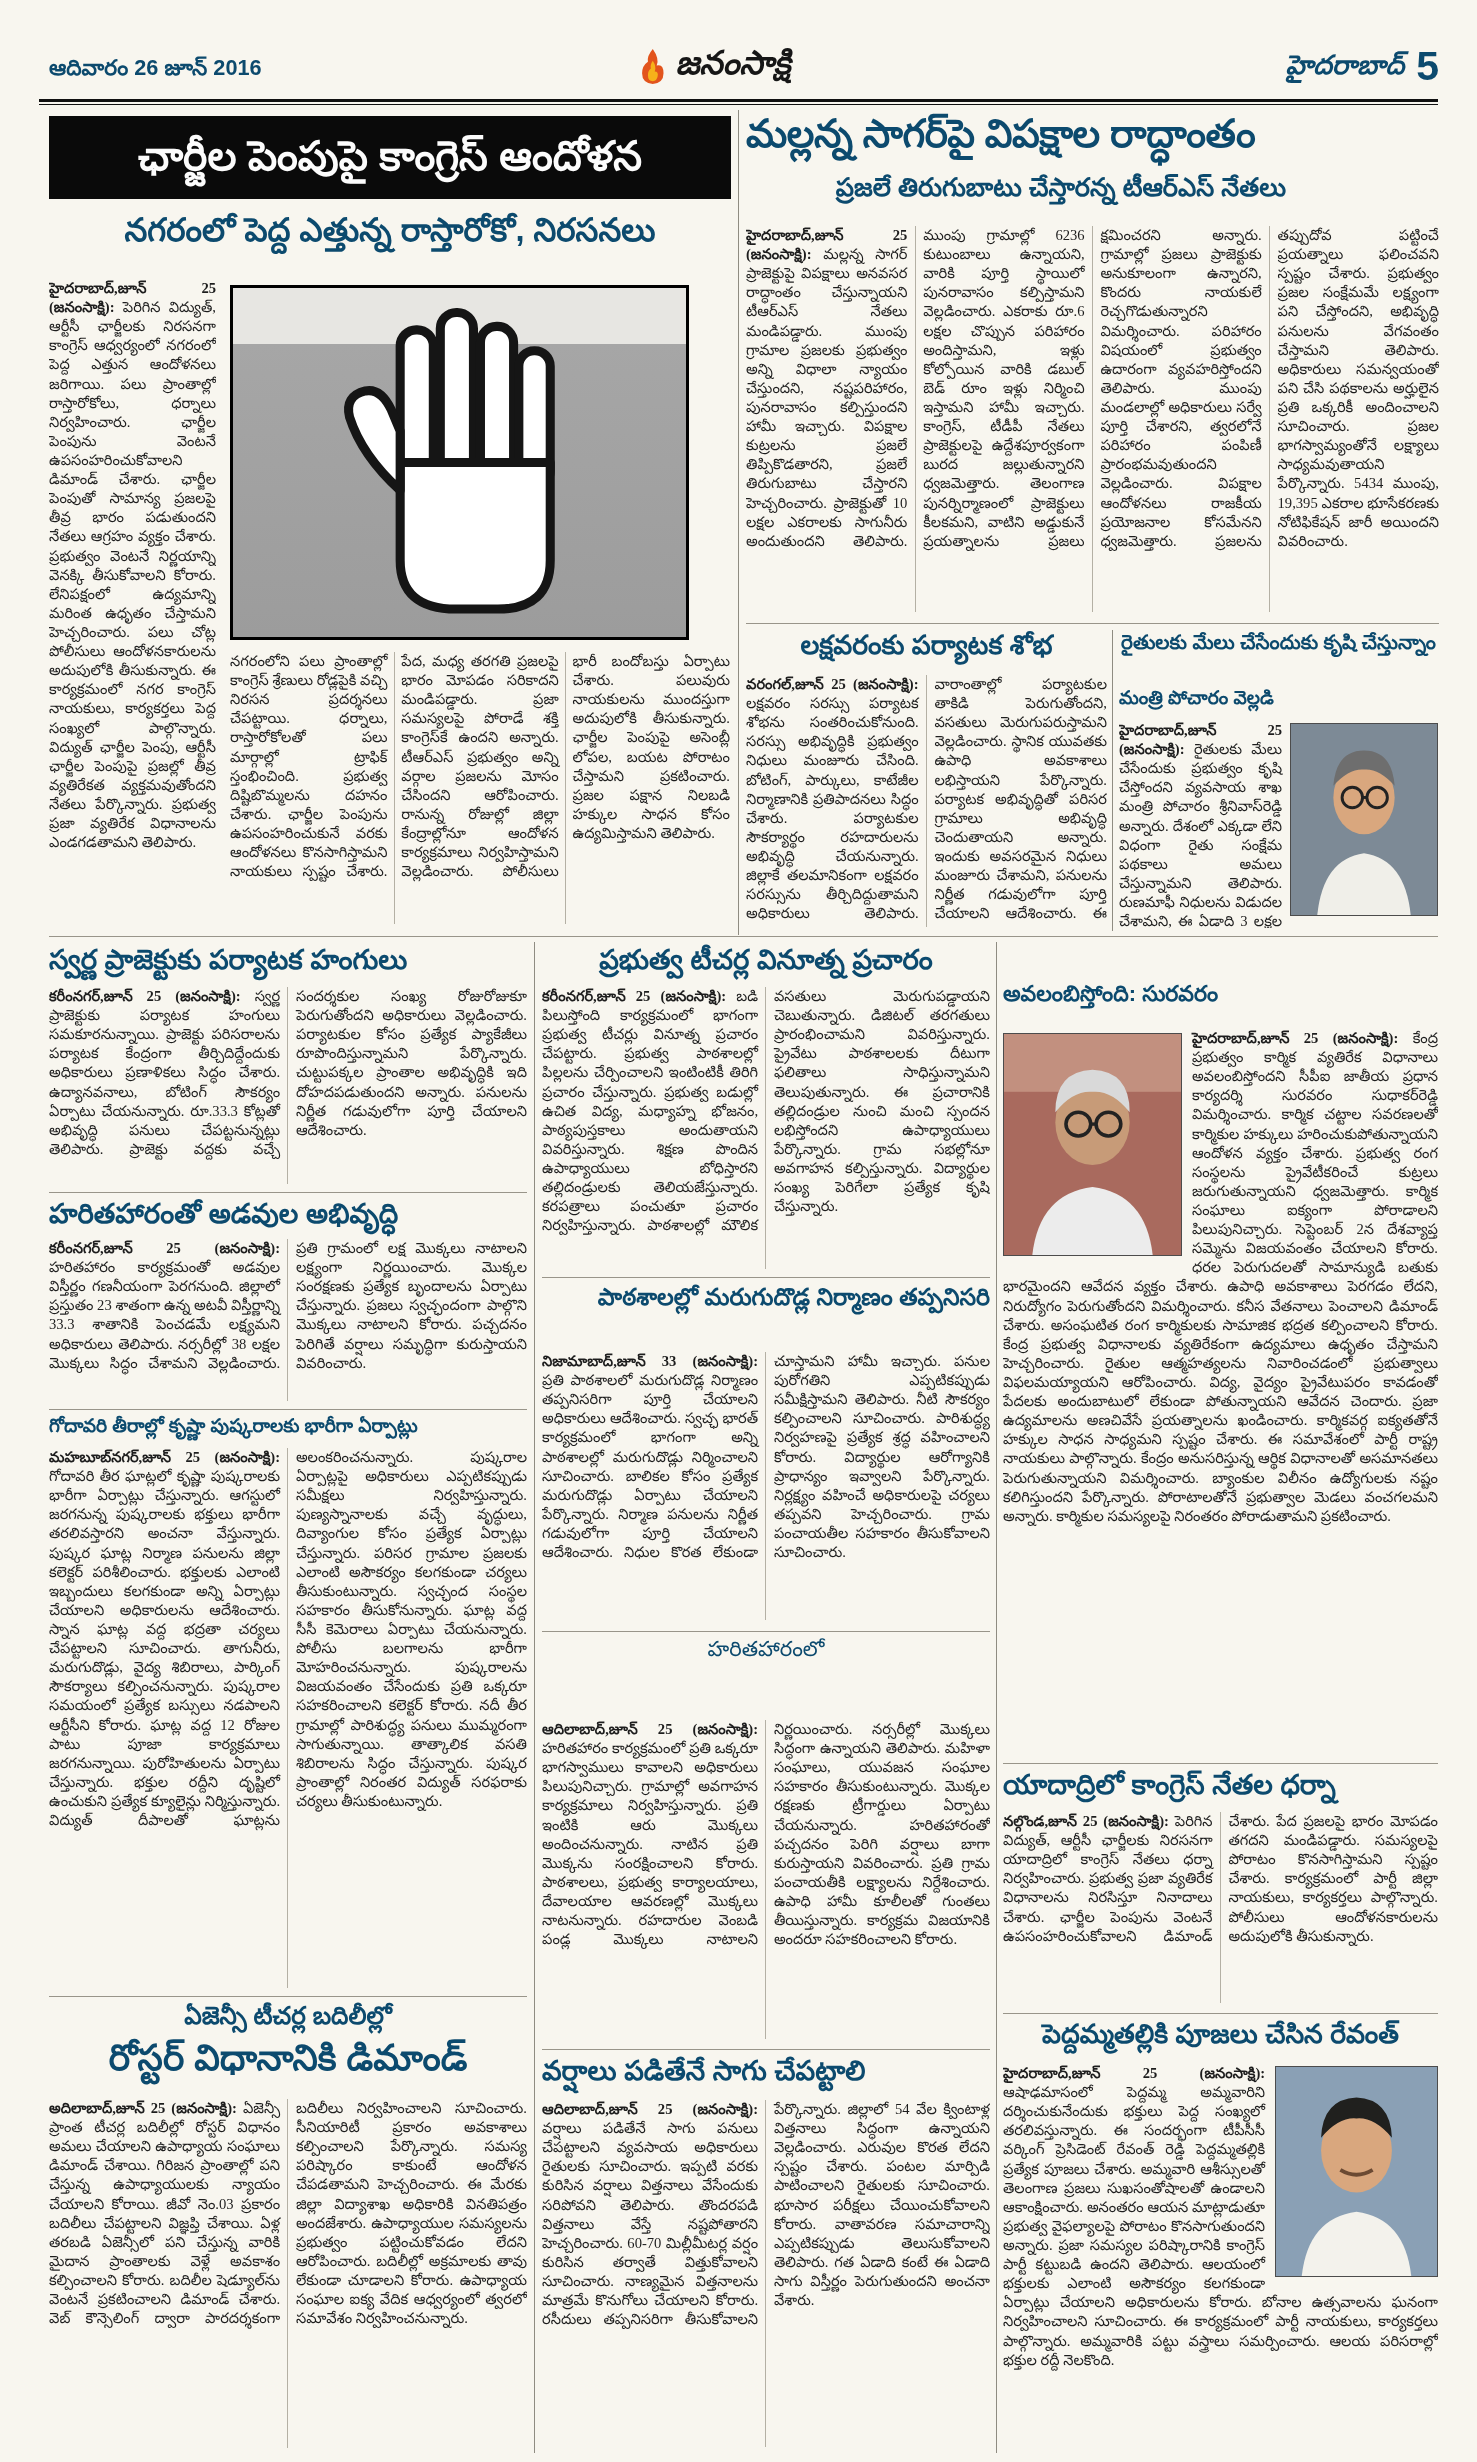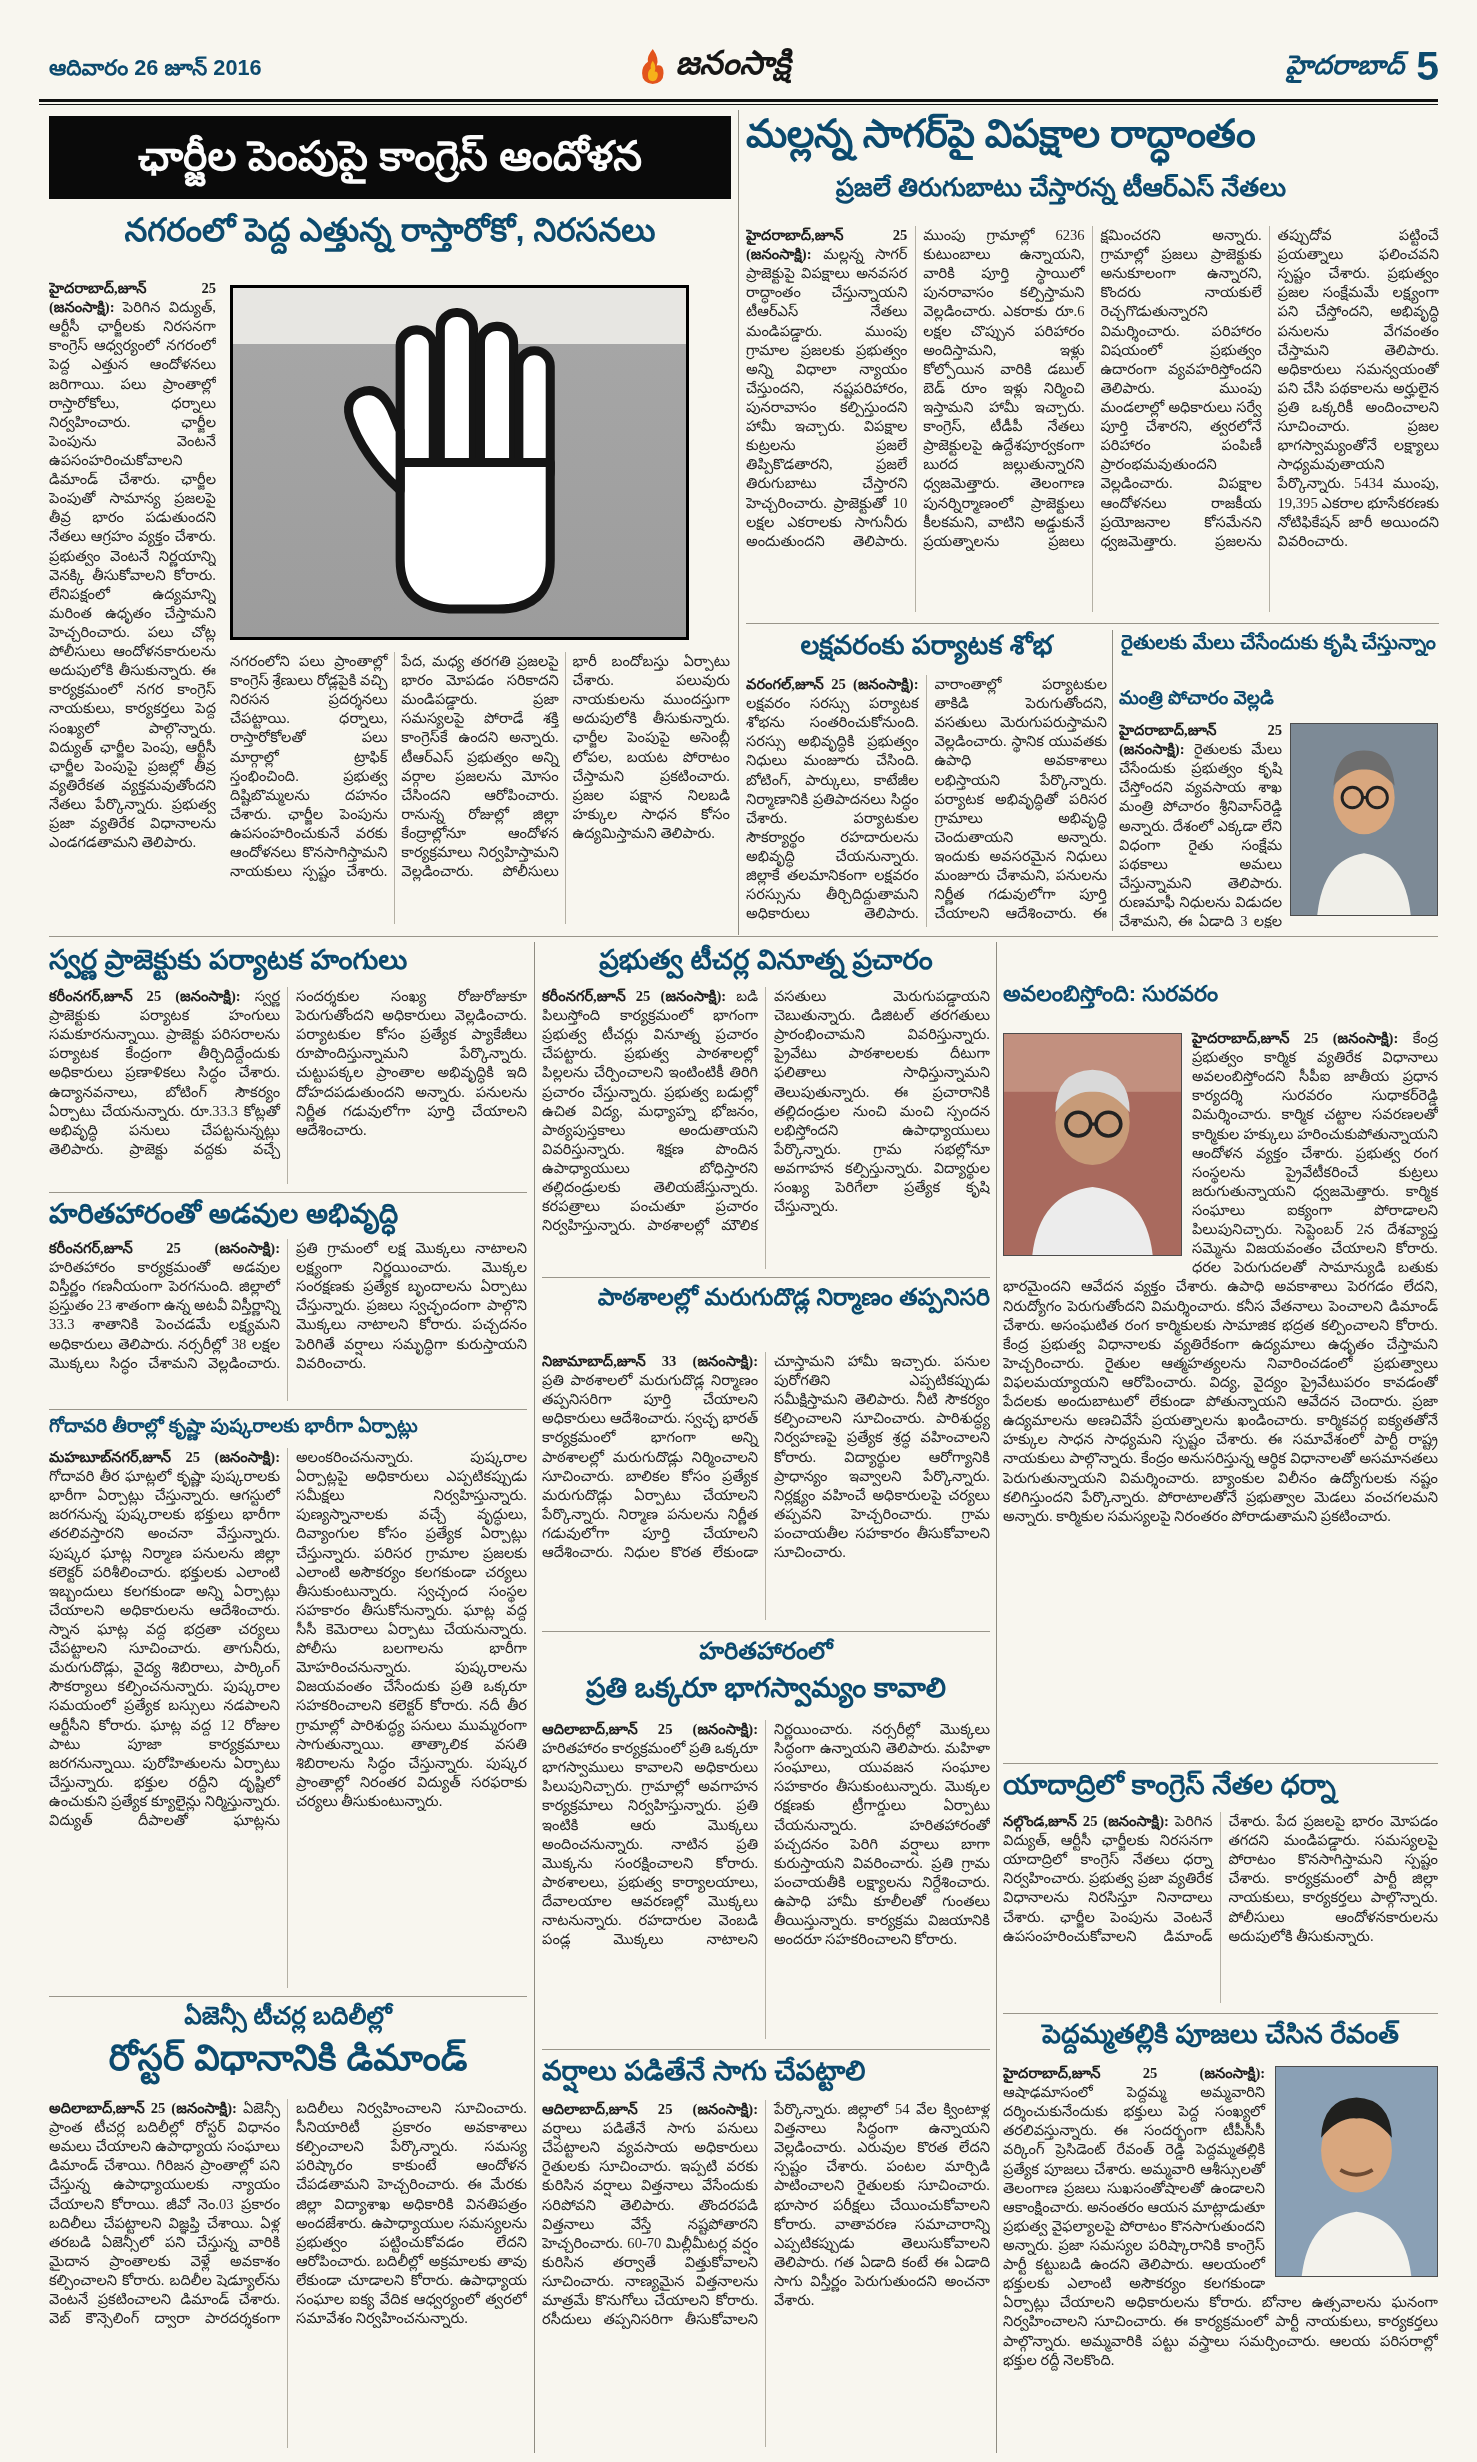--- a/index.html
+++ b/index.html
@@ -162,22 +162,21 @@
   <section class="sec" style="left:542px;top:1283px;width:448px;height:343px">
     <h2 class="hl" style="left:0;top:0;width:448px;font-size:23.6px;font-weight:800;text-align:right;line-height:1.2">పాఠశాలల్లో మరుగుదొడ్ల నిర్మాణం తప్పనిసరి</h2>
     <div class="bt cols2" style="left:0;top:69px;width:448px;height:268px">
       <b class="dl">నిజామాబాద్,జూన్ 33 (జనంసాక్షి):</b>
       <span>ప్రతి పాఠశాలలో మరుగుదొడ్ల నిర్మాణం తప్పనిసరిగా పూర్తి చేయాలని అధికారులు ఆదేశించారు. స్వచ్ఛ భారత్ కార్యక్రమంలో భాగంగా అన్ని పాఠశాలల్లో మరుగుదొడ్లు నిర్మించాలని సూచించారు. బాలికల కోసం ప్రత్యేక మరుగుదొడ్లు ఏర్పాటు చేయాలని పేర్కొన్నారు. నిర్మాణ పనులను నిర్ణీత గడువులోగా పూర్తి చేయాలని ఆదేశించారు. నిధుల కొరత లేకుండా చూస్తామని హామీ ఇచ్చారు. పనుల పురోగతిని ఎప్పటికప్పుడు సమీక్షిస్తామని తెలిపారు. నీటి సౌకర్యం కల్పించాలని సూచించారు. పారిశుద్ధ్య నిర్వహణపై ప్రత్యేక శ్రద్ధ వహించాలని కోరారు. విద్యార్థుల ఆరోగ్యానికి ప్రాధాన్యం ఇవ్వాలని పేర్కొన్నారు. నిర్లక్ష్యం వహించే అధికారులపై చర్యలు తప్పవని హెచ్చరించారు. గ్రామ పంచాయతీల సహకారం తీసుకోవాలని సూచించారు.</span>
     </div>
   </section>
   <div class="hsep" style="left:542px;top:1631px;width:448px"></div>
 
   <section class="sec" style="left:542px;top:1637px;width:448px;height:408px">
-    <h3 class="hl nowrap" style="left:0;top:0;width:448px;font-size:24px;font-weight:700;text-align:center">హరితహారంలో</h3>
-    <h2 class="hl nowrap" style="left:0;top:35px;width:448px;font-size:27.6px;font-weight:800;text-align:center">ప్రతి ఒక్కరూ భాగస్వామ్యం కావాలి</h2>
+    <h3 class="hl nowrap" style="left:0;top:0;width:448px;font-size:21px;font-weight:400;text-align:center">హరితహారంలో</h3>
     <div class="bt cols2" style="left:0;top:83px;width:448px;height:319px">
       <b class="dl">ఆదిలాబాద్,జూన్ 25 (జనంసాక్షి):</b>
       <span>హరితహారం కార్యక్రమంలో ప్రతి ఒక్కరూ భాగస్వాములు కావాలని అధికారులు పిలుపునిచ్చారు. గ్రామాల్లో అవగాహన కార్యక్రమాలు నిర్వహిస్తున్నారు. ప్రతి ఇంటికి ఆరు మొక్కలు అందించనున్నారు. నాటిన ప్రతి మొక్కను సంరక్షించాలని కోరారు. పాఠశాలలు, ప్రభుత్వ కార్యాలయాలు, దేవాలయాల ఆవరణల్లో మొక్కలు నాటనున్నారు. రహదారుల వెంబడి పండ్ల మొక్కలు నాటాలని నిర్ణయించారు. నర్సరీల్లో మొక్కలు సిద్ధంగా ఉన్నాయని తెలిపారు. మహిళా సంఘాలు, యువజన సంఘాల సహకారం తీసుకుంటున్నారు. మొక్కల రక్షణకు ట్రీగార్డులు ఏర్పాటు చేయనున్నారు. హరితహారంతో పచ్చదనం పెరిగి వర్షాలు బాగా కురుస్తాయని వివరించారు. ప్రతి గ్రామ పంచాయతీకి లక్ష్యాలను నిర్దేశించారు. ఉపాధి హామీ కూలీలతో గుంతలు తీయిస్తున్నారు. కార్యక్రమ విజయానికి అందరూ సహకరించాలని కోరారు.</span>
     </div>
   </section>
   <div class="hsep" style="left:542px;top:2049px;width:448px"></div>
 
   <section class="sec" style="left:542px;top:2055px;width:448px;height:398px">
     <h2 class="hl nowrap" style="left:0;top:0;width:448px;font-size:27.6px;font-weight:800;text-align:left">వర్షాలు పడితేనే సాగు చేపట్టాలి</h2>
     <div class="bt cols2" style="left:0;top:45px;width:448px;height:347px">

